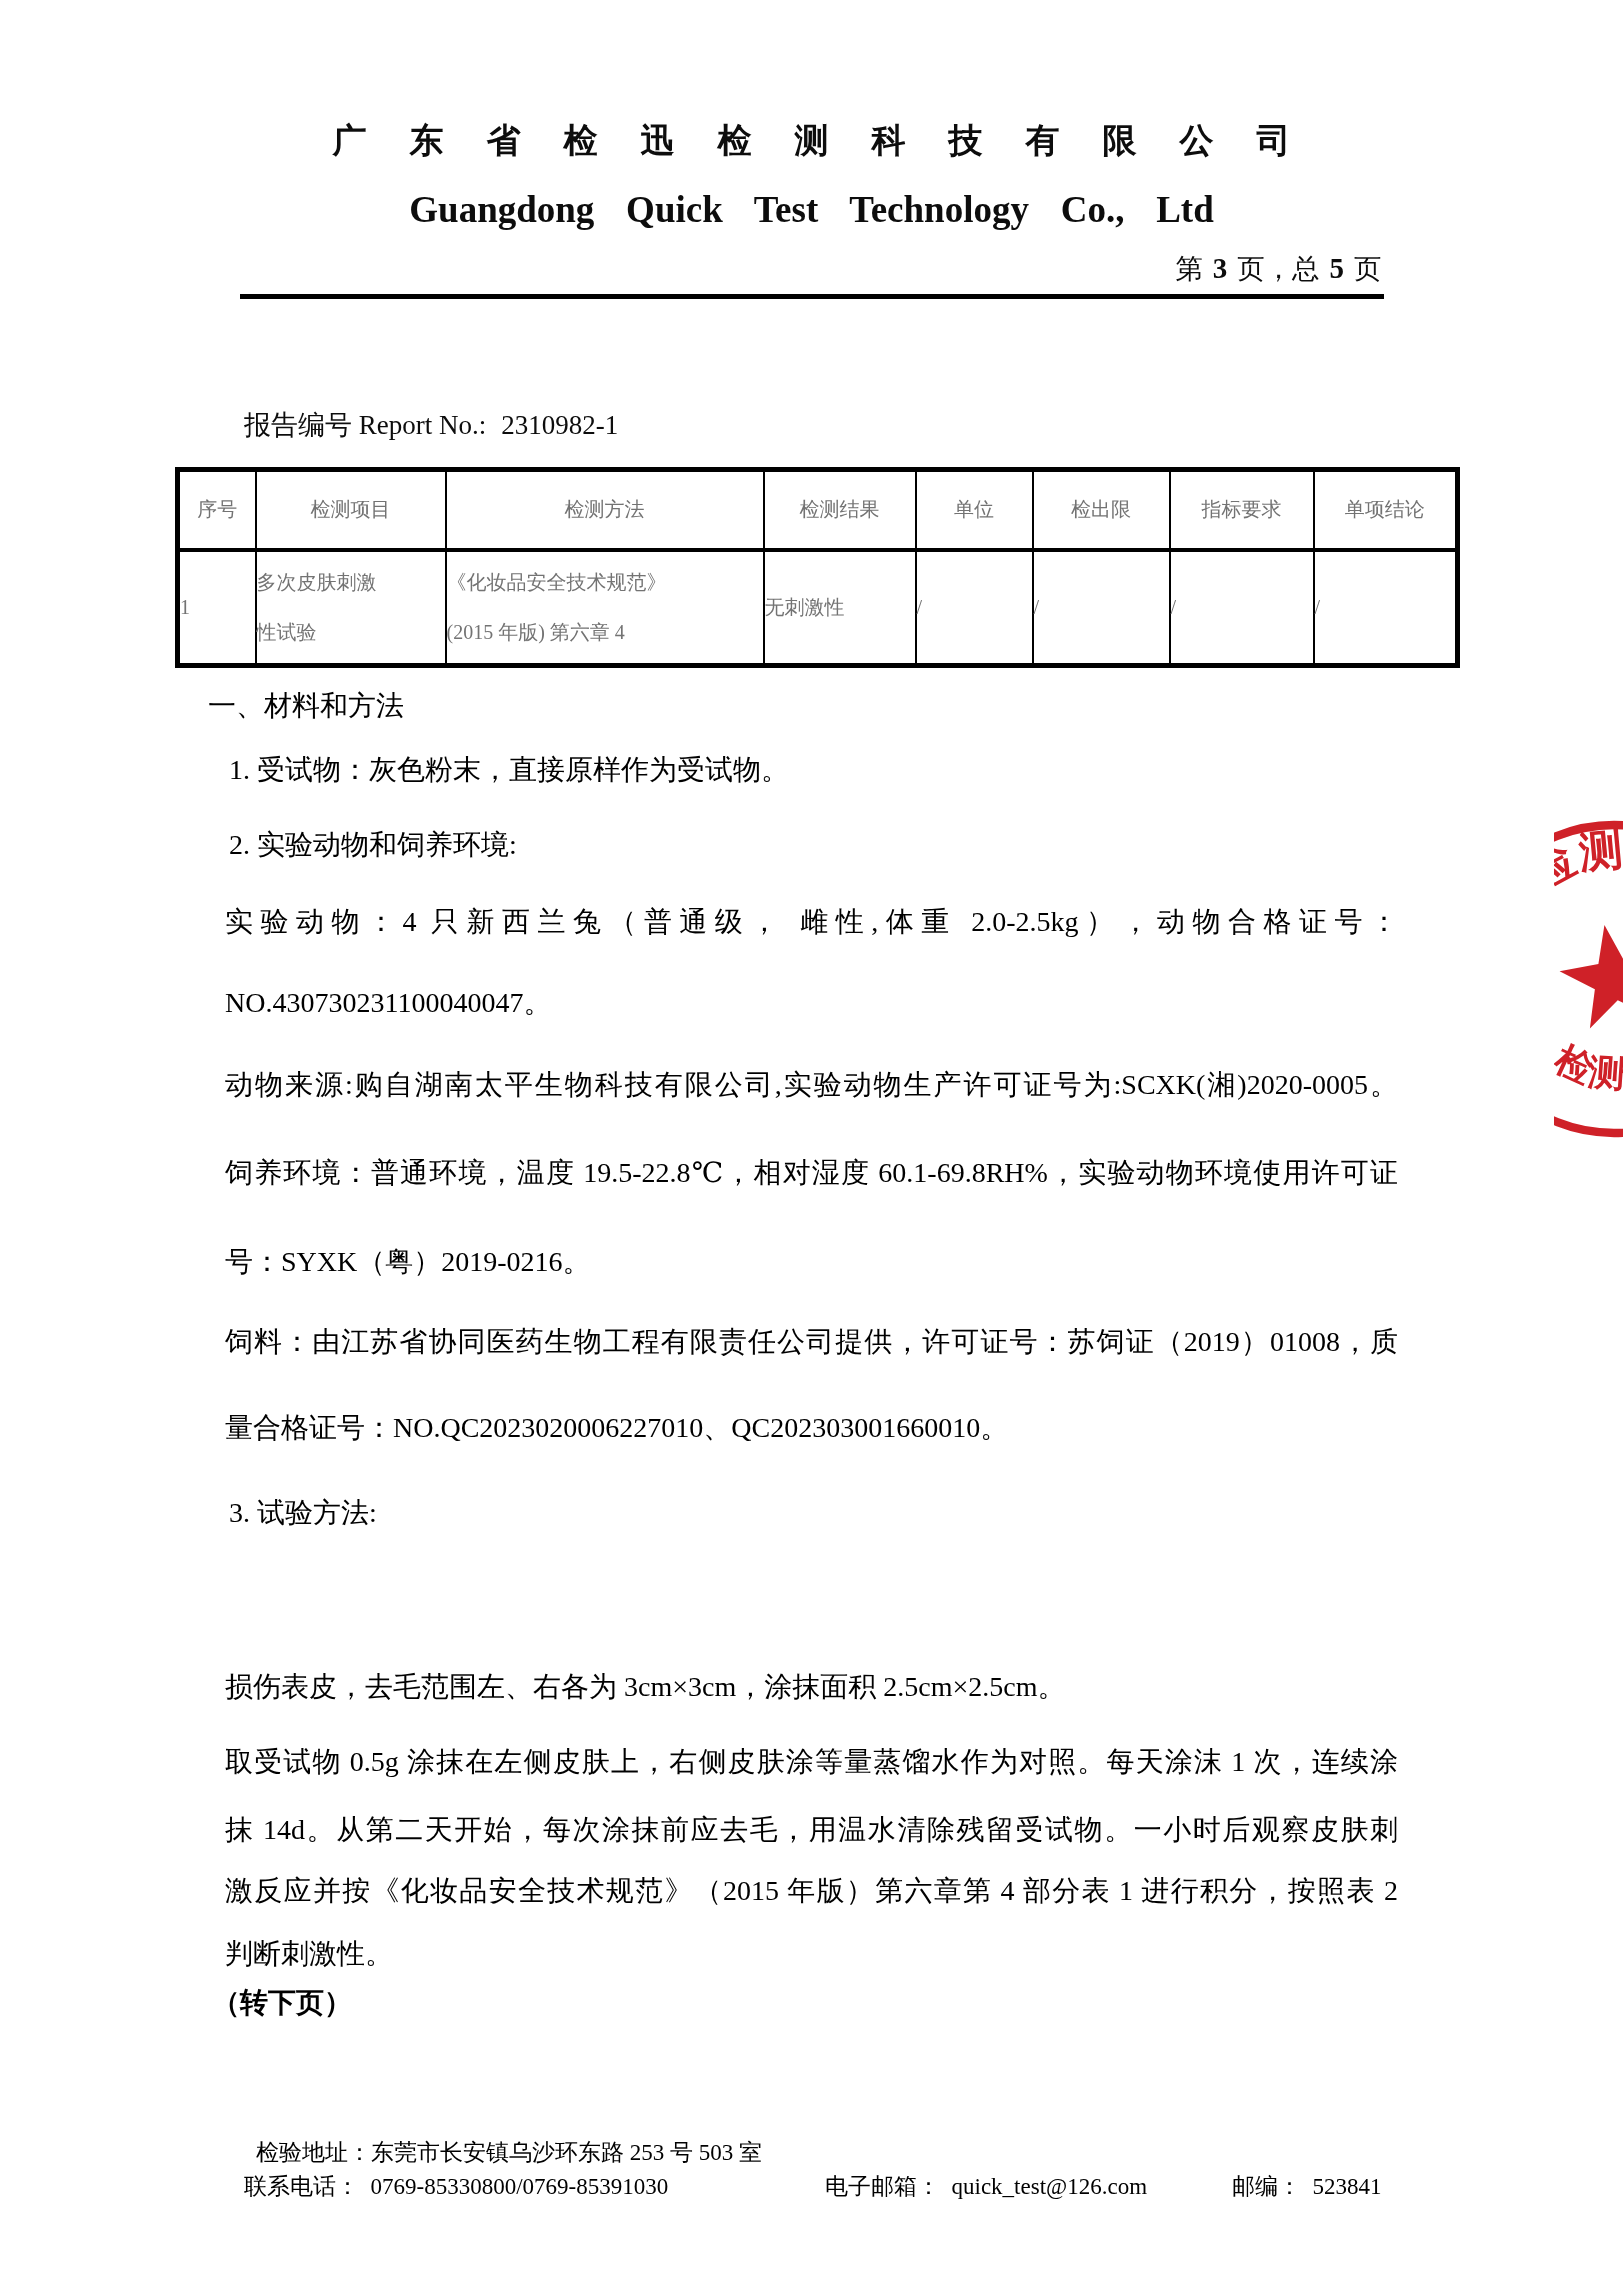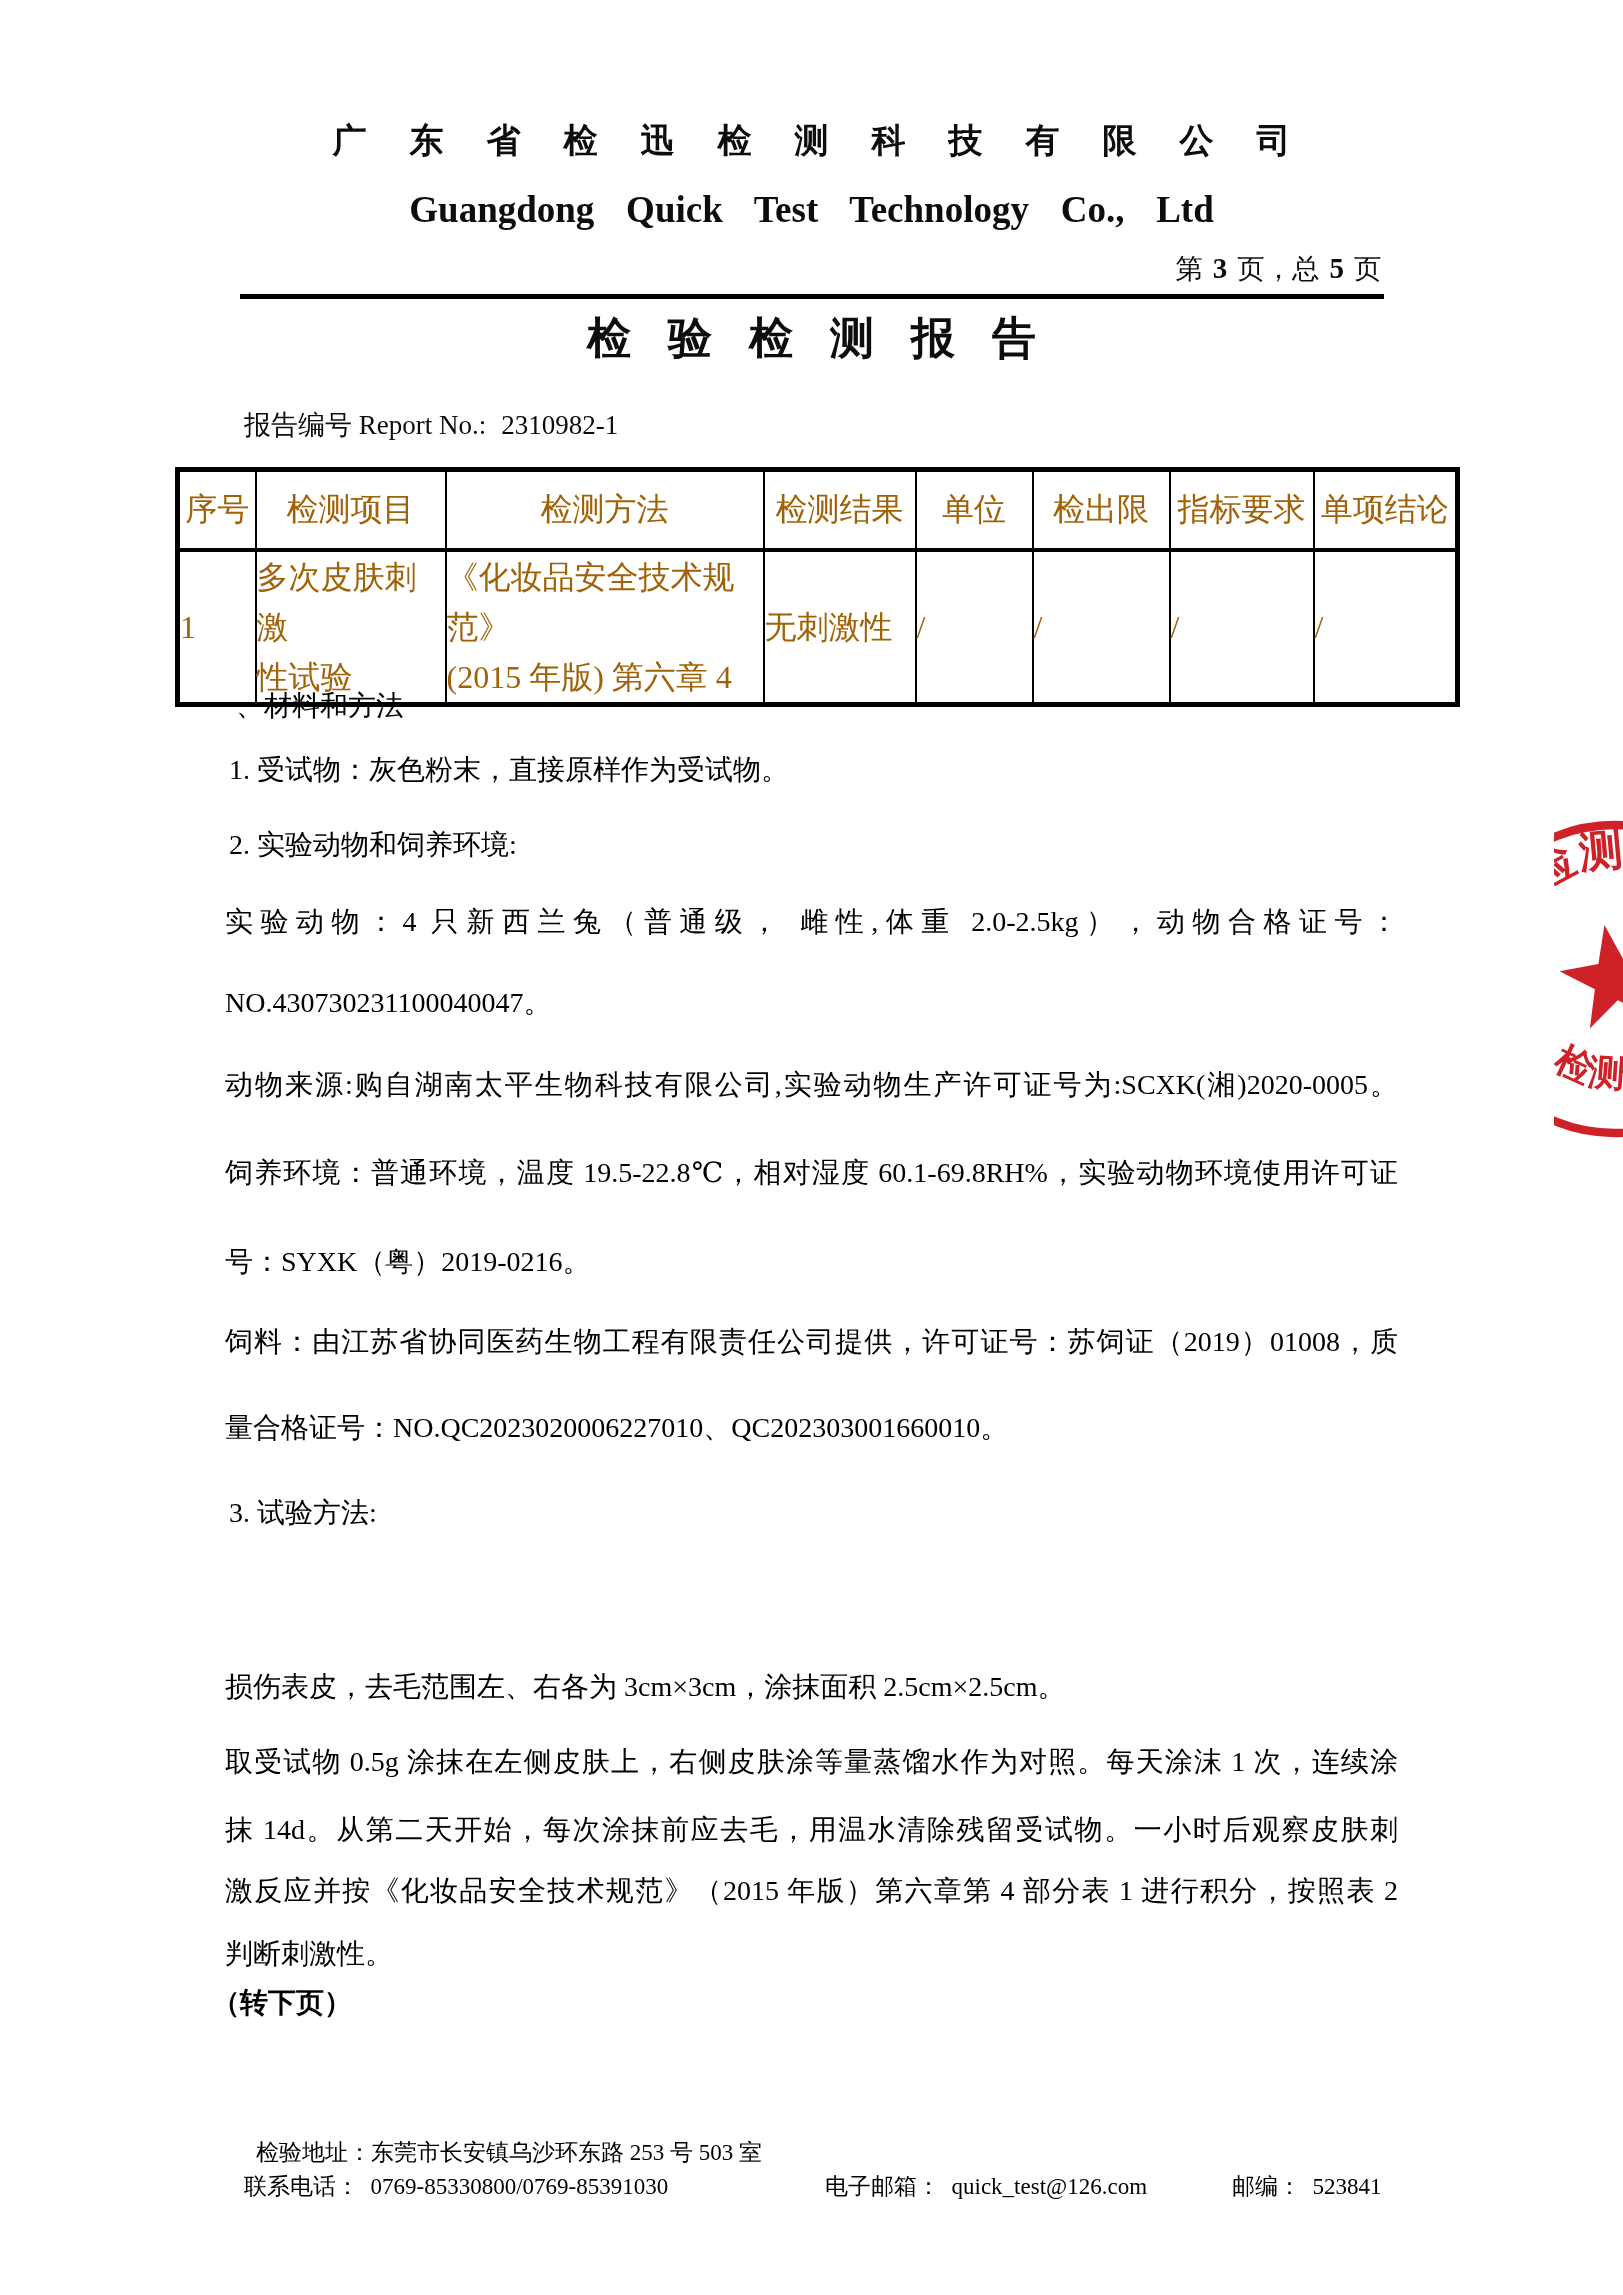--- a/index.html
+++ b/index.html
@@ -37,21 +37,21 @@
   .report-no { left: 244px; top: 407px; font-size: 27px; white-space: nowrap; }
   .report-no .val { margin-left: 15px; margin-top: 10px; }
 
   .rtable {
     position: absolute; left: 175px; top: 467px; width: 1281px;
     border-collapse: collapse; table-layout: fixed;
     border: 5px solid #000;
   }
   .rtable th, .rtable td {
     border: 2.5px solid #000; vertical-align: middle;
-    font-size: 32px; font-weight: normal; color: #a16207;
+    font-size: 20px; font-weight: normal; color: #737373;
   }
   .rtable .hrow th { height: 80px; border-bottom: 4.2px solid #000; }
   .rtable .drow td { height: 116px; line-height: 50px; }
 
   .bl {
     position: absolute; font-size: 28px; line-height: 38px;
     color: #000; white-space: nowrap;
   }
   .bl.j {
     white-space: normal; width: 1173px;
@@ -81,21 +81,20 @@
 
   <div class="centerline company-en">Guangdong Quick Test Technology Co., Ltd</div>
   <div class="centerline company-cn">广东省检迅检测科技有限公司</div>
 
   <div class="abs page-indicator">
     <span class="seg">第</span><b>3</b><span class="seg">页，总</span><b>5</b><span class="seg">页</span>
   </div>
 
   <div class="abs rule"></div>
 
-  <div class="centerline doc-title">检验检测报告</div>
 
   <div class="abs report-no">
     <span>报告编号 Report No.:</span><span class="val">2310982-1</span>
   </div>
 
   <table class="rtable">
     <colgroup>
       <col style="width:78px">
         <col style="width:190px">
         <col style="width:318px">

